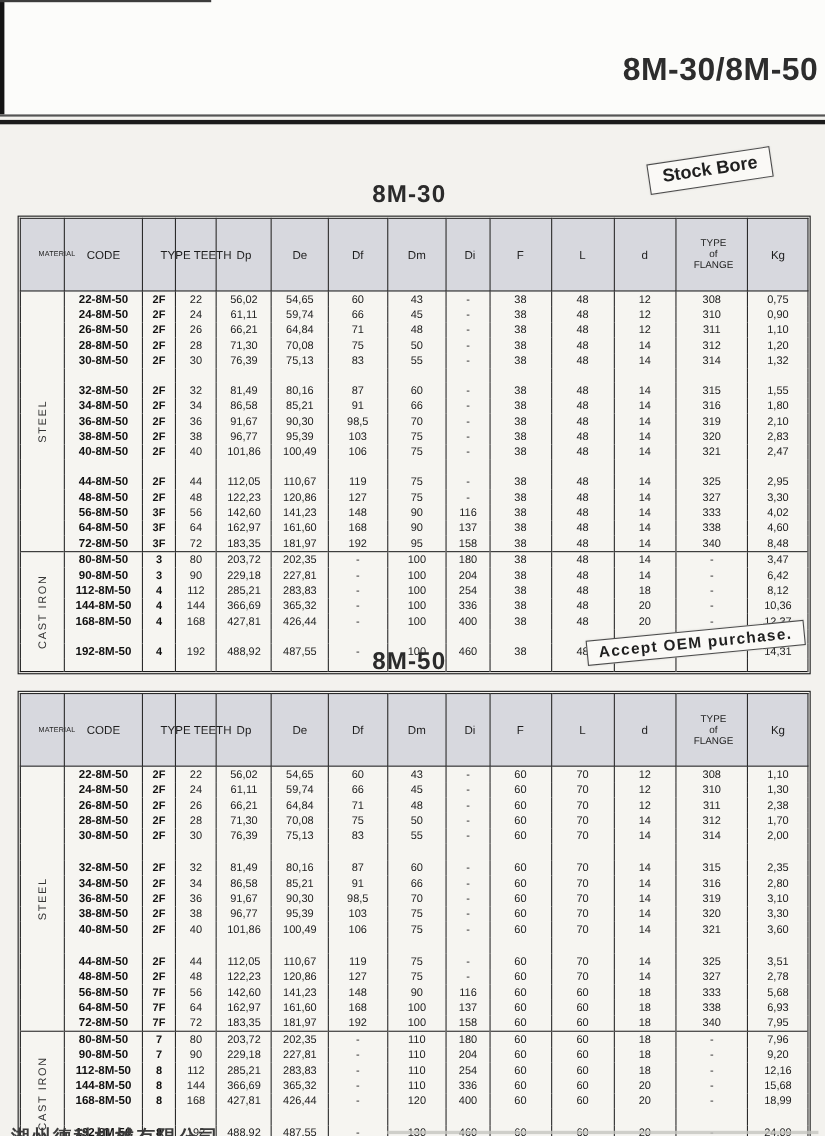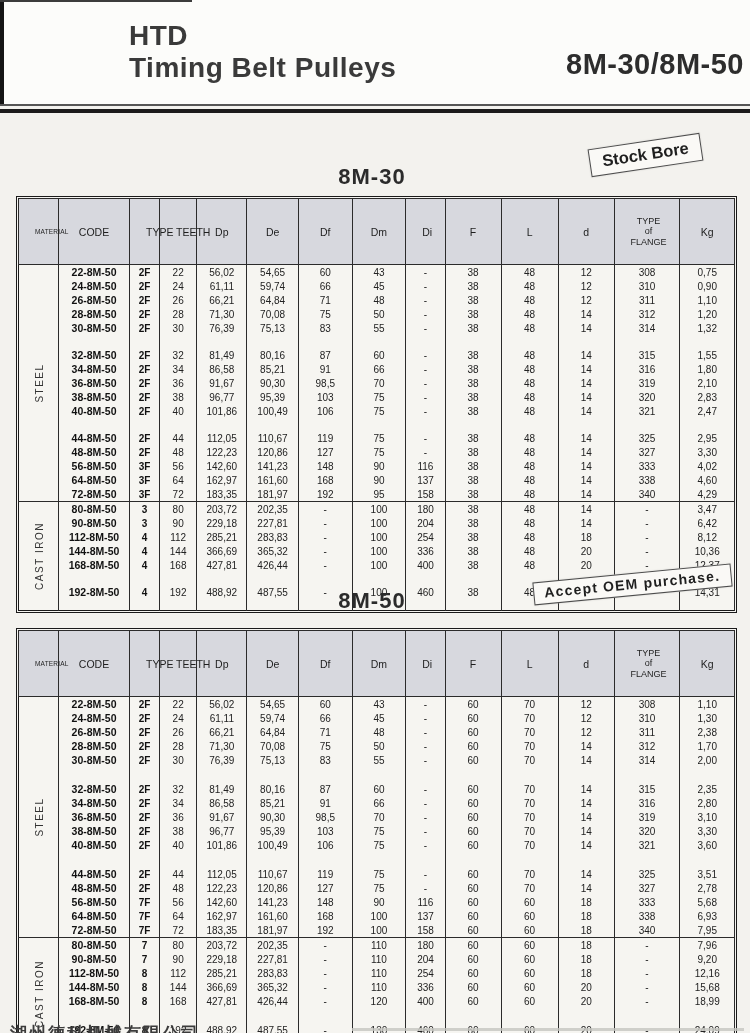--- a/index.html
+++ b/index.html
@@ -57,24 +57,20 @@
   .footer-cn{position:absolute;left:10px;top:1022px;font-size:17px;font-weight:bold;color:#3b3b3b;
              letter-spacing:2px;white-space:nowrap;}
   .footer-streak{position:absolute;left:352px;top:1028px;width:392px;height:3px;background:#c6c5c0;opacity:.8;}
 </style>
 </head>
 <body>
 
 <div id="page">
 
   <div class="header-band">
-    <div class="htd-title">
-      <div>HTD</div>
-      <div>Timing Belt Pulleys</div>
-    </div>
     <div class="model-range">8M-30/8M-50</div>
   </div>
   <div class="scan-edge-left"></div>
   <div class="scan-edge-top"></div>
   <div class="rule-thin"></div>
   <div class="rule-thick"></div>
 
   <div class="stamp" id="stamp-stock">Stock Bore</div>
   <div class="stamp" id="stamp-oem">Accept OEM purchase.</div>
 
@@ -367,21 +363,21 @@
             <td class="data">72</td>
             <td class="data">183,35</td>
             <td class="data">181,97</td>
             <td class="data">192</td>
             <td class="data">95</td>
             <td class="data">158</td>
             <td class="data">38</td>
             <td class="data">48</td>
             <td class="data">14</td>
             <td class="data">340</td>
-            <td class="data">4,29</td>
+            <td class="data">8,48</td>
           </tr>
           <tr class="section-first">
             <td class="material" rowspan="8">
               <span class="vlabel">CAST IRON</span>
             </td>
             <td class="data code">80-8M-50</td>
             <td class="data type">3</td>
             <td class="data">80</td>
             <td class="data">203,72</td>
             <td class="data">202,35</td>

